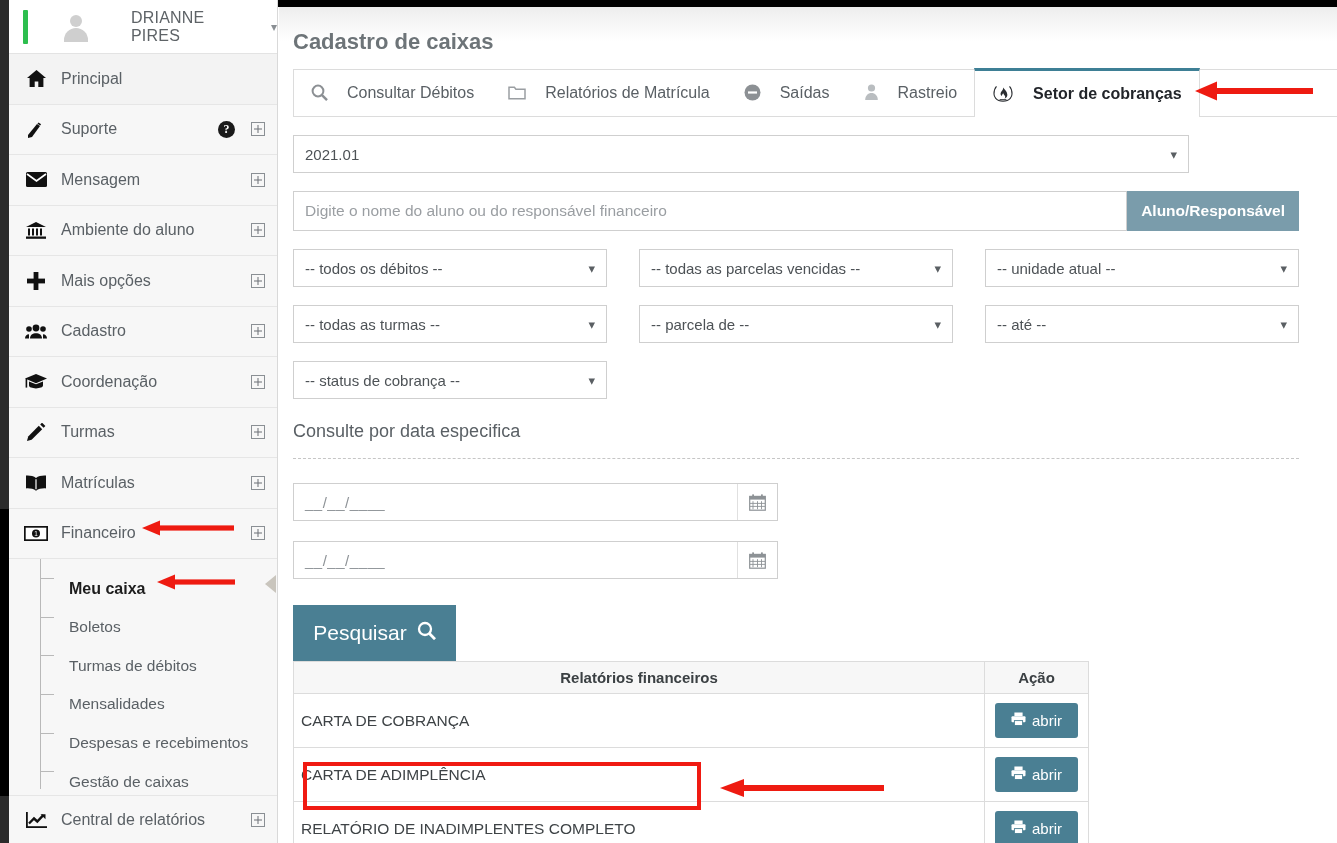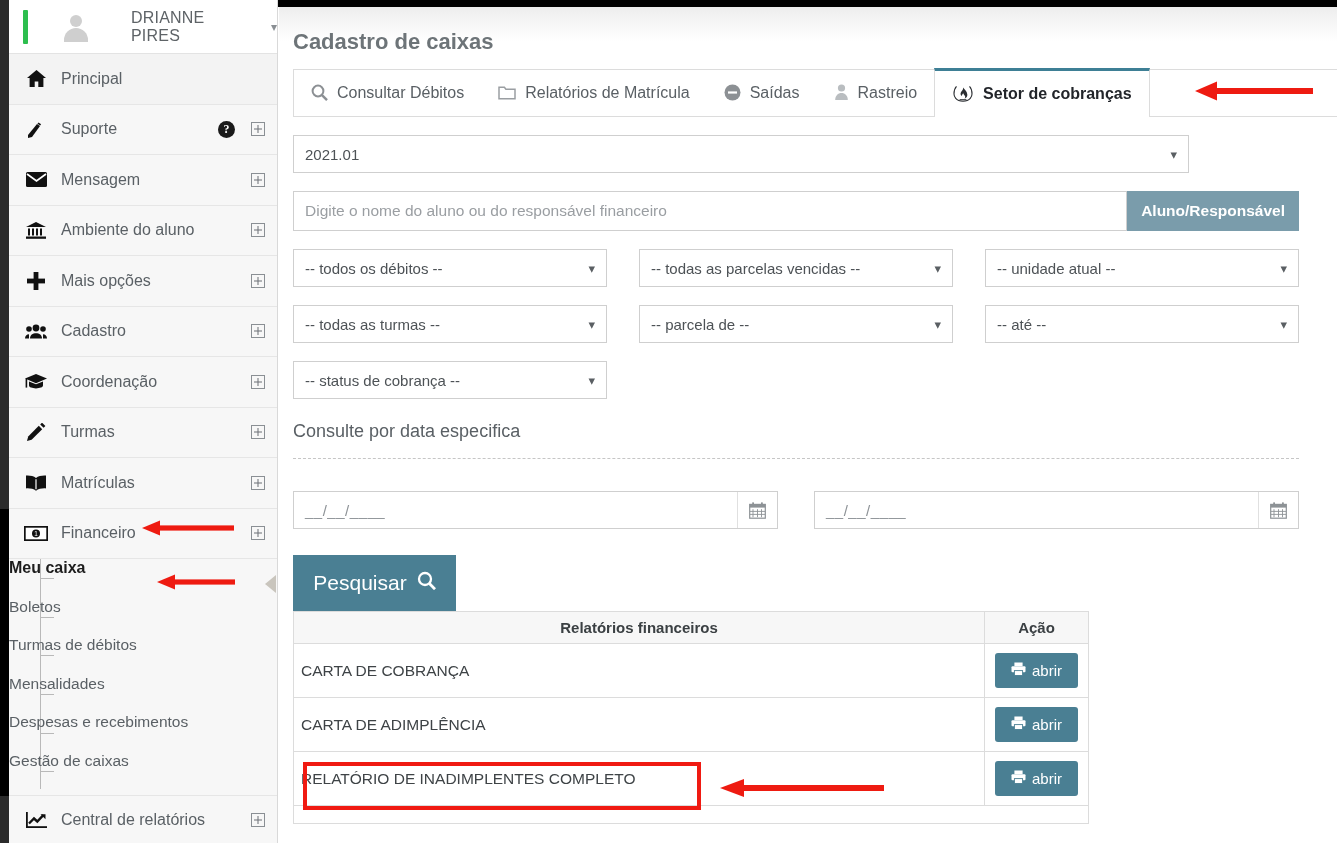--- a/index.html
+++ b/index.html
@@ -110,22 +110,22 @@
   }
   .sub-list {
     background: #f7f7f7; position: relative; border-bottom: 1px solid #e6e6e6;
     padding-bottom: 4px;
   }
   .sub-list::before {
     content: ""; position: absolute; left: 31px; top: 0; bottom: 6px;
     width: 1px; background: #b9b9b9;
   }
   .sub-item {
-    position: relative; height: 38.6px; display: flex; align-items: flex-start;
-    font-size: 15.5px; color: #5a6065; cursor: pointer;
+    position: relative; height: 38.6px; display: flex; align-items: flex-end;
+    padding-left: 60px; font-size: 15.5px; color: #5a6065; cursor: pointer;
     white-space: nowrap;
   }
   .sub-item::before {
     content: ""; position: absolute; left: 31px; top: 50%;
     width: 14px; height: 1px; background: #b9b9b9;
   }
   .sub-item.active { font-weight: bold; color: #1d1d1d; font-size: 16px; }
 
   .collapse-handle {
     position: absolute; left: 265px; top: 575px;
@@ -152,21 +152,21 @@
     margin: 14px 0 0 14px; width: 1044px;
     border-bottom: 1px solid #dcdcdc;
     display: flex; align-items: flex-end;
     height: 48px;
     border-top: 1px solid #dcdcdc;
     border-left: 1px solid #dcdcdc;
     background: #fff;
     position: relative;
   }
   .tab {
-    height: 47px; display: flex; align-items: center; gap: 9px;
+    height: 47px; display: flex; align-items: center; gap: 19px;
     padding: 0 17px; font-size: 16px; color: #5a6065; cursor: pointer;
     white-space: nowrap;
   }
   .tab.active {
     font-weight: bold; color: #22252a;
     border-top: 3px solid #3e7f95;
     border-left: 1px solid #dcdcdc;
     border-right: 1px solid #dcdcdc;
     background: #fff;
     height: 49px;
@@ -200,21 +200,21 @@
   }
   .grid3 { display: flex; gap: 32px; margin-top: 18px; }
   .grid3 > .ctl { width: 314px; }
 
   .section-label {
     margin-top: 22px; font-size: 18px; color: #5a6065;
   }
   .dotted {
     margin-top: 16px; border-top: 1px dashed #c6c6c6; width: 1006px;
   }
-  .date-row { display: flex; gap: 36px; margin-top: 32px; }
+  .date-row { display: flex; gap: 20px; margin-top: 24px; flex-direction: column; }
   .date-field {
     width: 485px; height: 38px; border: 1px solid #cfcfcf; background: #fff;
     display: flex; align-items: center; position: relative;
   }
   .date-field .ph {
     padding-left: 11px; font-size: 15px; color: #8d9296; letter-spacing: .5px;
   }
   .date-field .cal {
     margin-left: auto; width: 40px; height: 36px; border-left: 1px solid #e0e0e0;
     display: flex; align-items: center; justify-content: center; color: #7d8286;

